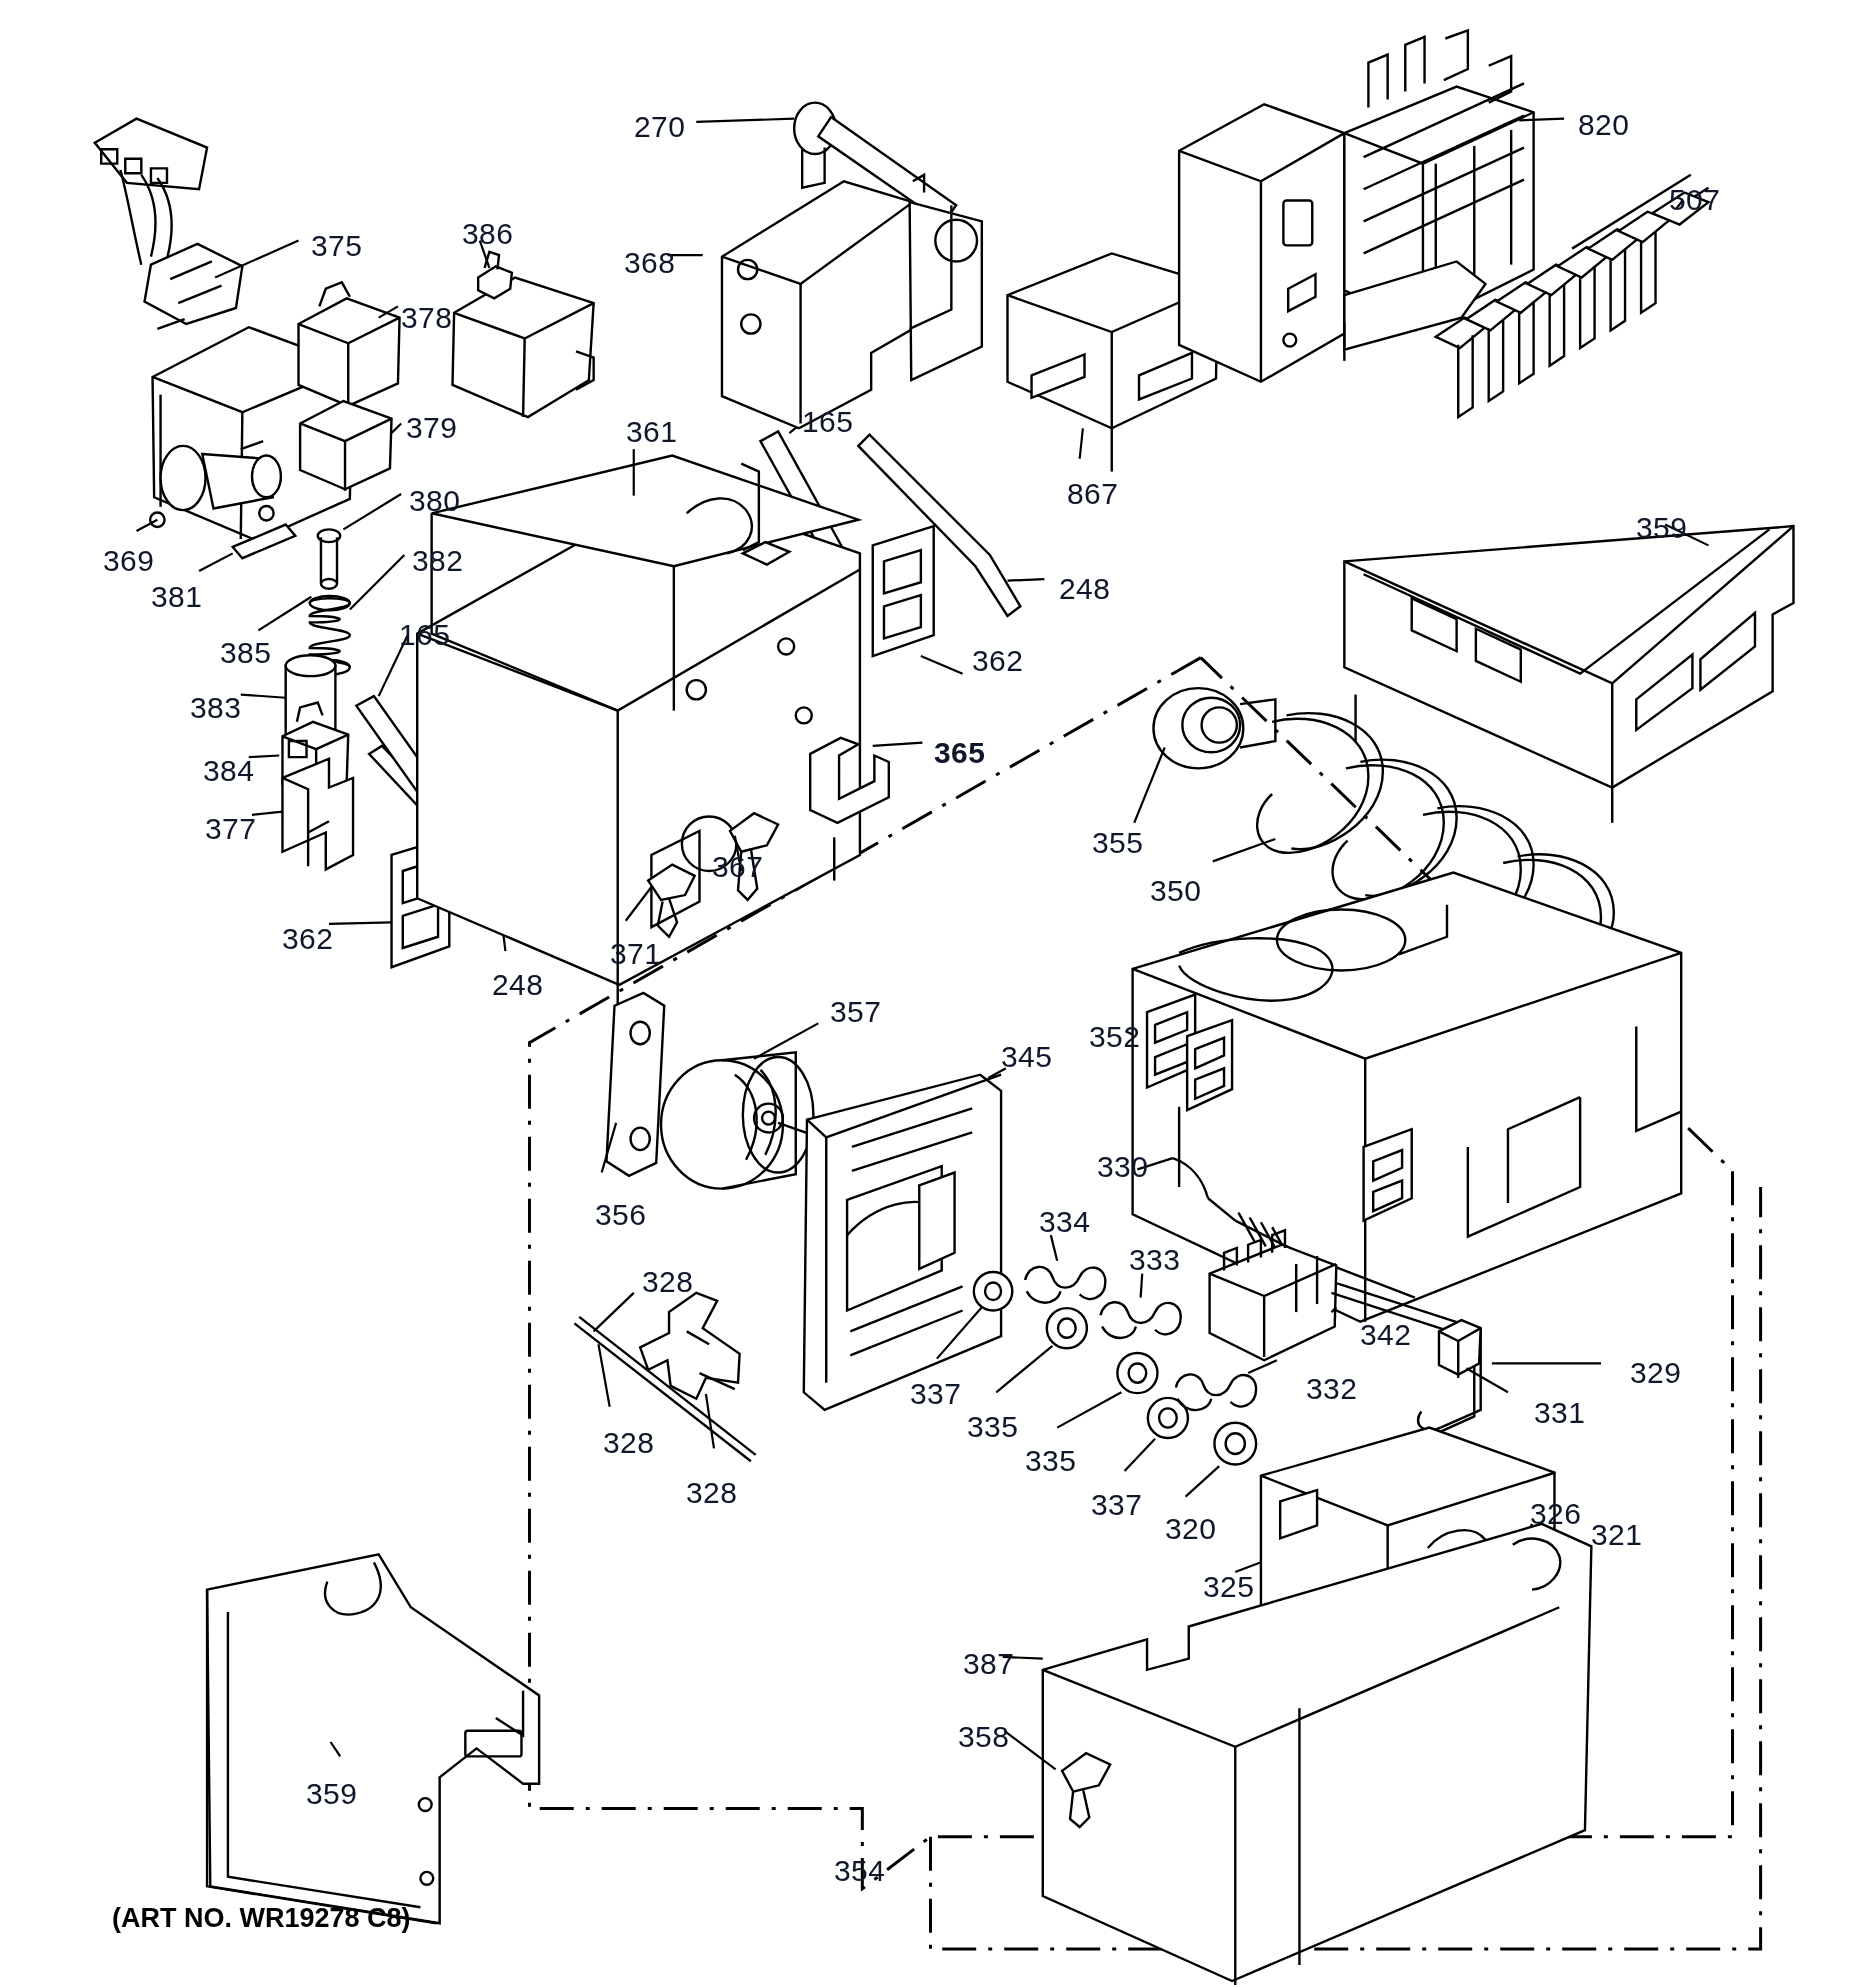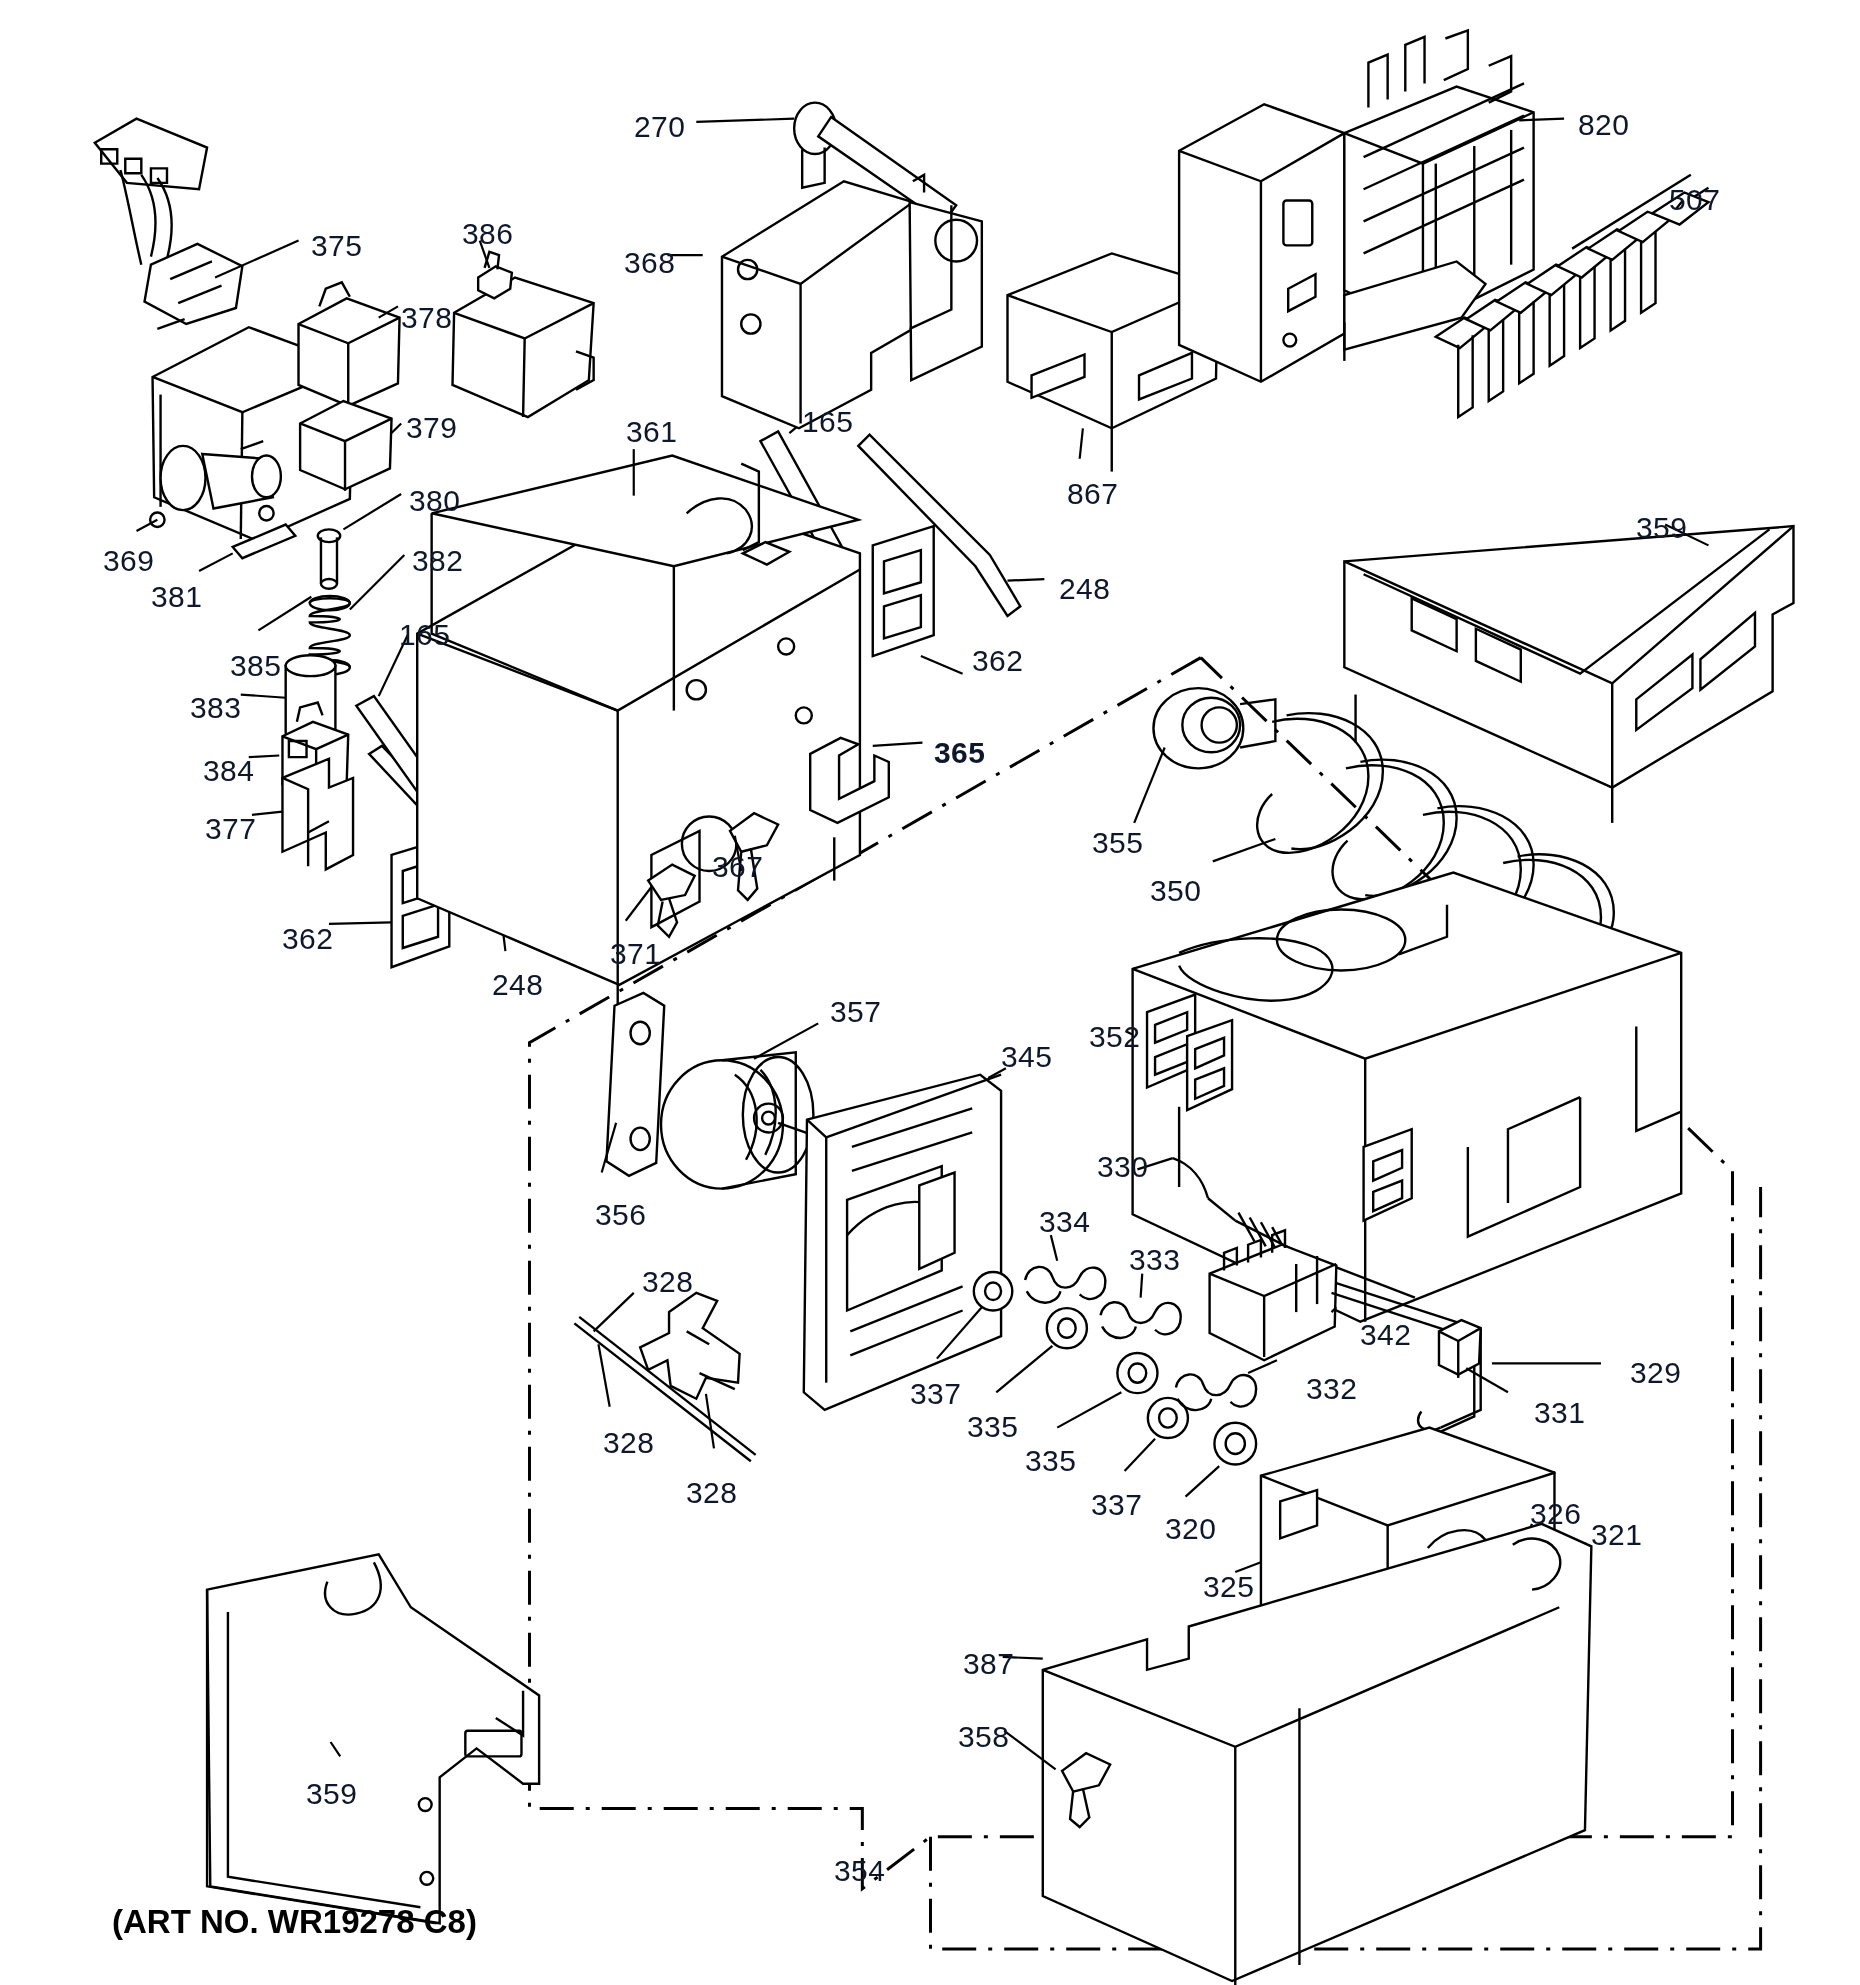--- a/index.html
+++ b/index.html
@@ -28,21 +28,21 @@
     font-size: 30px;
     color: #0f172a;
     white-space: nowrap;
     letter-spacing: 0.4px;
   }
   #art-no {
     position: absolute;
     left: 112px;
     top: 1903px;
     font-family: "Liberation Sans", sans-serif;
-    font-size: 33px;
+    font-size: 27px;
     font-weight: bold;
     color: #000000;
     white-space: nowrap;
   }
   svg line, svg polyline, svg path, svg circle, svg ellipse, svg rect, svg polygon {
     vector-effect: non-scaling-stroke;
   }
   .ld { stroke: #000; stroke-width: 2.2; fill: none; }
   .pt { stroke: #000; stroke-width: 2.4; fill: none; }
   .dashdot { stroke: #000; stroke-width: 3; fill: none; stroke-dasharray: 34 12 4 12; }
@@ -537,21 +537,21 @@
   <div class="callout" style="left:634px; top:110px;">270</div>
   <div class="callout" style="left:624px; top:246px;">368</div>
   <div class="callout" style="left:1578px; top:108px;">820</div>
   <div class="callout" style="left:1669px; top:183px;">507</div>
   <div class="callout" style="left:401px; top:301px;">378</div>
   <div class="callout" style="left:406px; top:411px;">379</div>
   <div class="callout" style="left:103px; top:544px;">369</div>
   <div class="callout" style="left:151px; top:580px;">381</div>
   <div class="callout" style="left:409px; top:484px;">380</div>
   <div class="callout" style="left:412px; top:544px;">382</div>
-  <div class="callout" style="left:230px; top:636px;margin-top:13px;">385</div>
+  <div class="callout" style="left:220px; top:636px;">385</div>
   <div class="callout" style="left:190px; top:691px;">383</div>
   <div class="callout" style="left:203px; top:754px;">384</div>
   <div class="callout" style="left:205px; top:812px;">377</div>
   <div class="callout" style="left:802px; top:405px;">165</div>
   <div class="callout" style="left:614px; top:415px;margin-left:12px;">361</div>
   <div class="callout" style="left:1059px; top:572px;">248</div>
   <div class="callout" style="left:972px; top:644px;">362</div>
   <div class="callout" style="left:399px; top:618px;">165</div>
   <div class="callout" style="left:282px; top:922px;">362</div>
   <div class="callout" style="left:492px; top:968px;">248</div>

